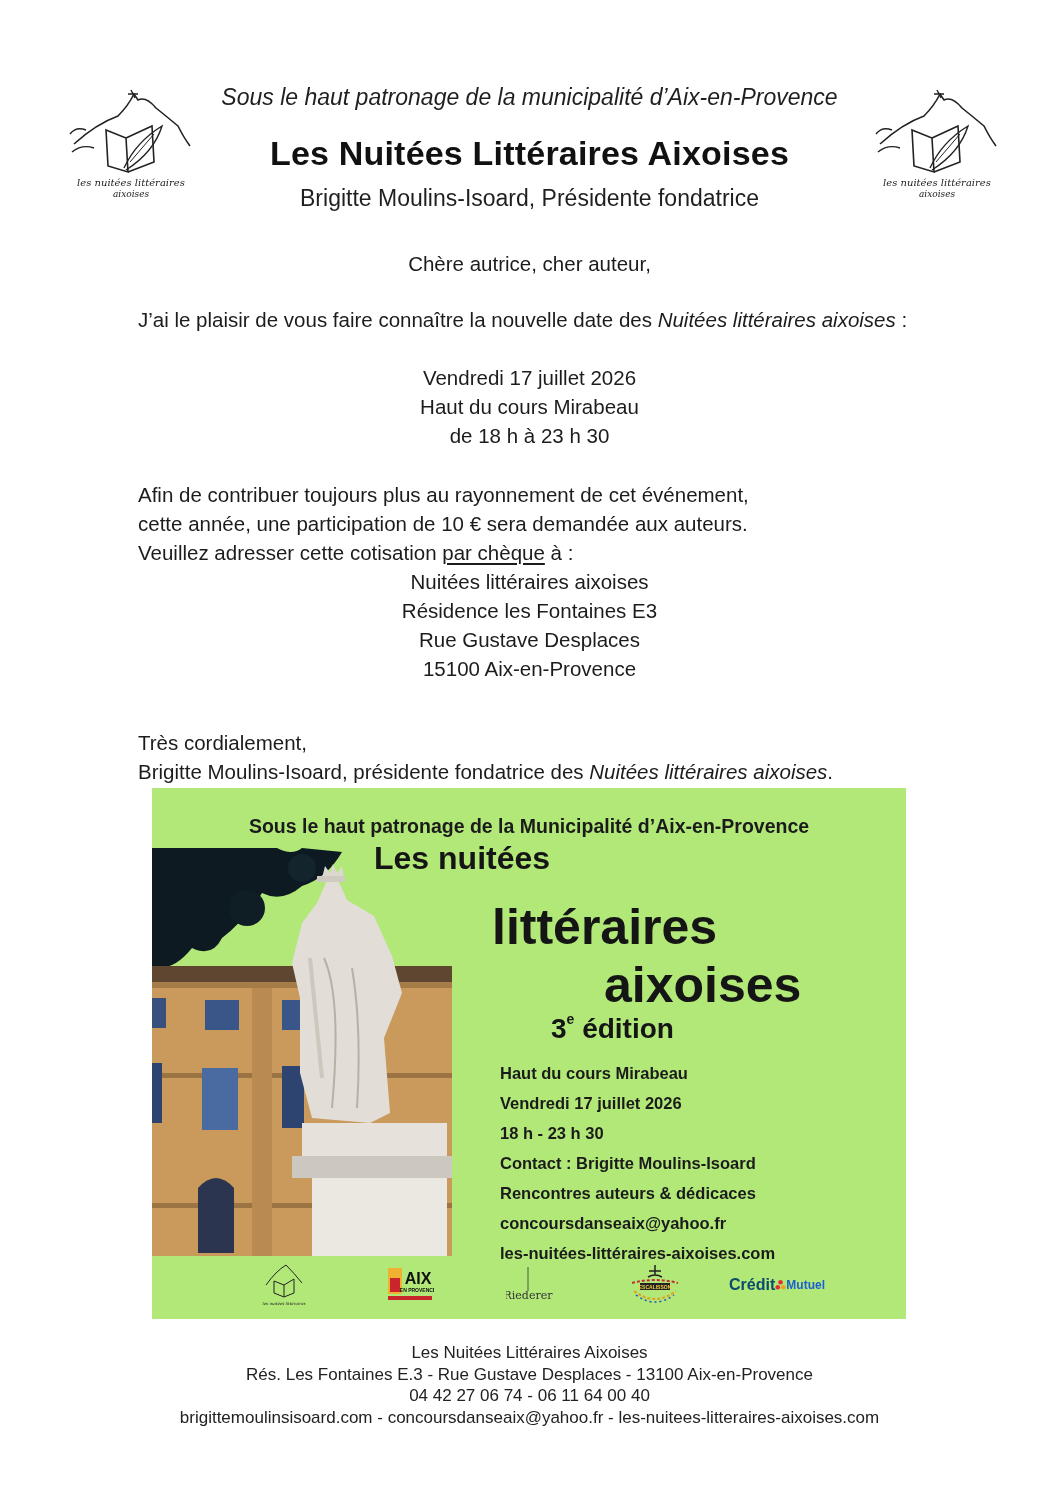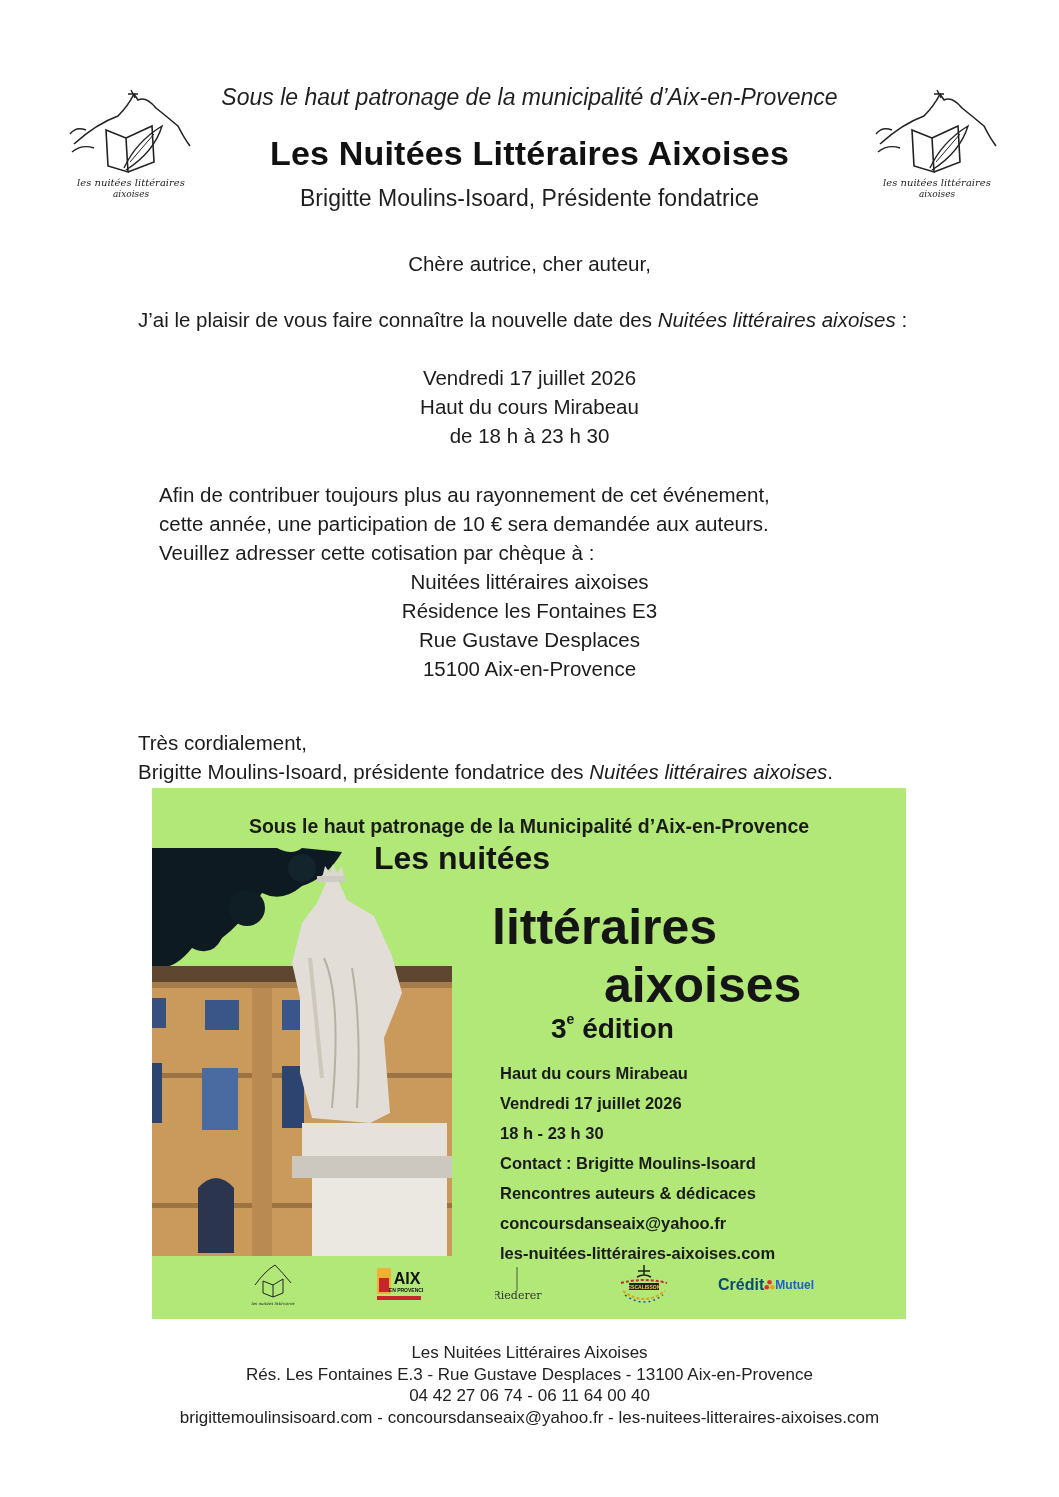--- a/index.html
+++ b/index.html
@@ -12,38 +12,38 @@
   .logo svg { width: 100%; height: 100%; }
 
   .patronage { top: 84px; left: 0; width: 1059px; font-size: 23px; font-style: italic; color: #1f1f1f; }
   .title { top: 134px; left: 0; width: 1059px; font-size: 34px; font-weight: bold; color: #111; letter-spacing: 0.2px; }
   .subtitle { top: 185px; left: 0; width: 1059px; font-size: 23px; color: #1f1f1f; }
 
   .text { font-size: 20.5px; line-height: 29px; color: #1c1c1c; }
   .greeting { top: 249px; left: 0; width: 1059px; }
   .intro { top: 305px; left: 138px; width: 790px; }
   .event-lines { top: 363px; left: 0; width: 1059px; }
-  .para2 { top: 480px; left: 138px; width: 800px; margin-left: 21px; }
+  .para2 { top: 480px; left: 138px; width: 800px; }
   .address { top: 567px; left: 0; width: 1059px; }
   .closing { top: 713px; left: 138px; width: 820px; margin-top: 15px; }
-  .u { text-underline-offset: 3px; }
+  .u { text-decoration: underline; text-underline-offset: 3px; }
   i { font-style: italic; }
 
   
   .poster { top: 788px; left: 152px; width: 754px; height: 531px; background: #b1e878; overflow: hidden; }
   .poster-patron { position: absolute; top: 27px; left: 0; width: 754px; text-align: center;
                    font-size: 19.5px; font-weight: bold; color: #1b1b1b; }
   .poster-photo { position: absolute; left: 0; top: 60px; width: 300px; height: 408px; }
   .poster-t1 { position: absolute; top: 52px; left: 222px; font-size: 32px; font-weight: bold; color: #151515; }
   .poster-t2 { position: absolute; top: 110px; left: 340px; font-size: 50px; font-weight: bold; color: #151515; }
   .poster-t3 { position: absolute; top: 168px; left: 452px; font-size: 50px; font-weight: bold; color: #151515; }
   .poster-edition { position: absolute; top: 225px; left: 355px; font-size: 28px; font-weight: bold; color: #151515; margin-left: 44px; }
   .poster-edition sup { font-size: 14px; position: relative; top: -4px; }
   .poster-info { position: absolute; top: 270px; left: 348px; font-size: 16.5px; font-weight: bold; color: #1b1b1b; line-height: 30px; }
-  .sponsors { position: absolute; top: 472px; left: 4px; width: 754px; height: 55px; }
+  .sponsors { position: absolute; top: 472px; left: 15px; width: 754px; height: 55px; }
   .sponsor { position: absolute; top: 0; height: 50px; display: flex; align-items: center; justify-content: center; }
 
   .footer { top: 1342px; left: 0; width: 1059px; font-size: 17px; line-height: 21.5px; color: #222; }
 </style>
 </head>
 <body>
 
 <div class="logo" style="left:66px; top:86px;">
   <svg viewBox="0 0 130 115">
     <path d="M8 58 Q30 38 52 30 Q62 20 68 8 L72 14 Q80 10 90 22 Q100 30 112 40 Q118 52 124 60" fill="none" stroke="#222" stroke-width="1.6"></path>

